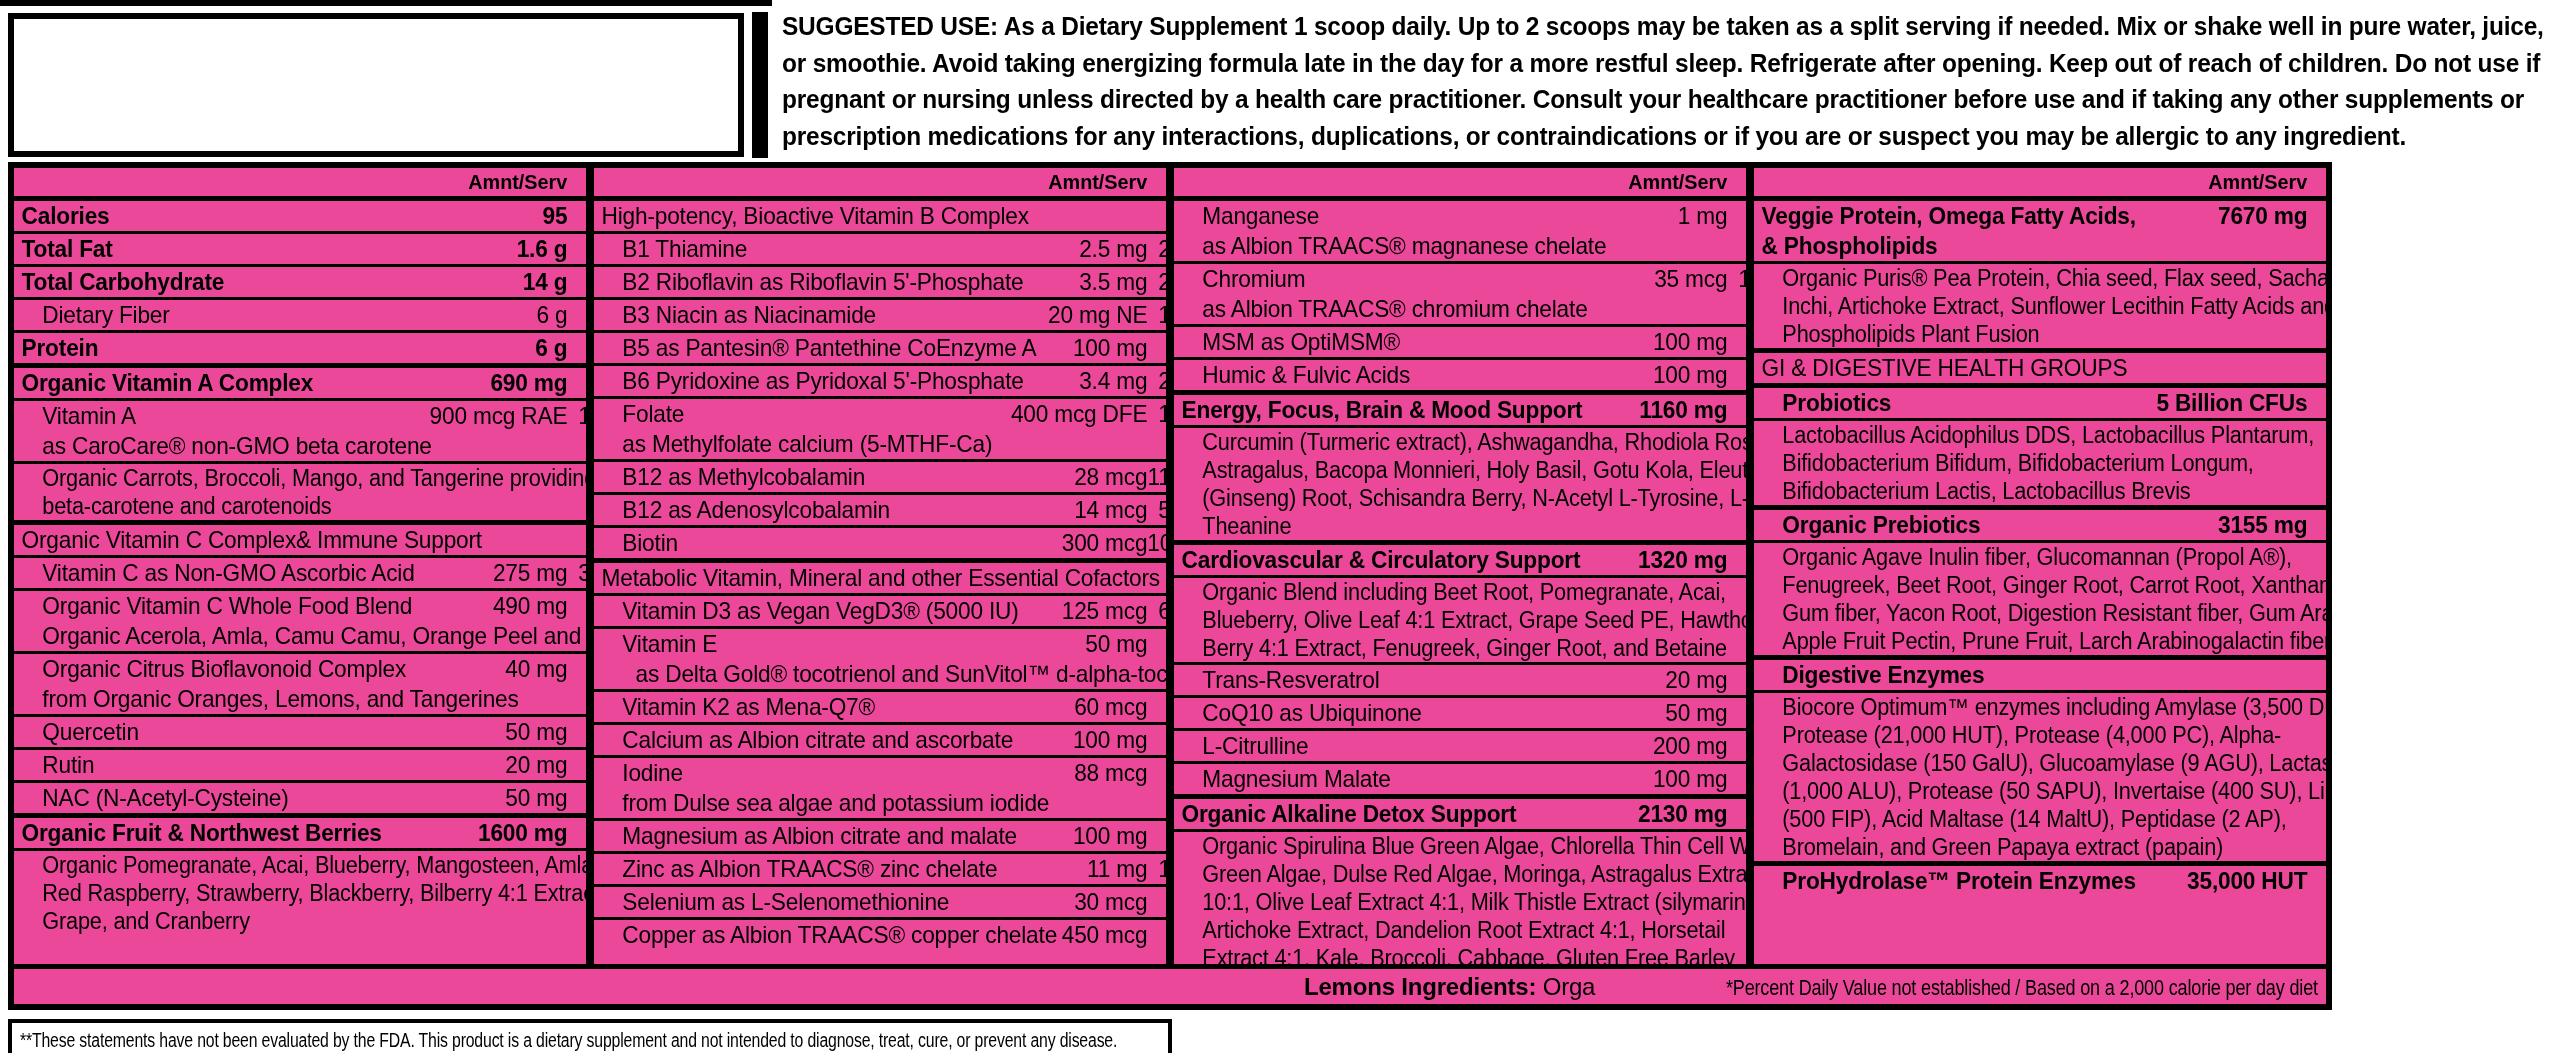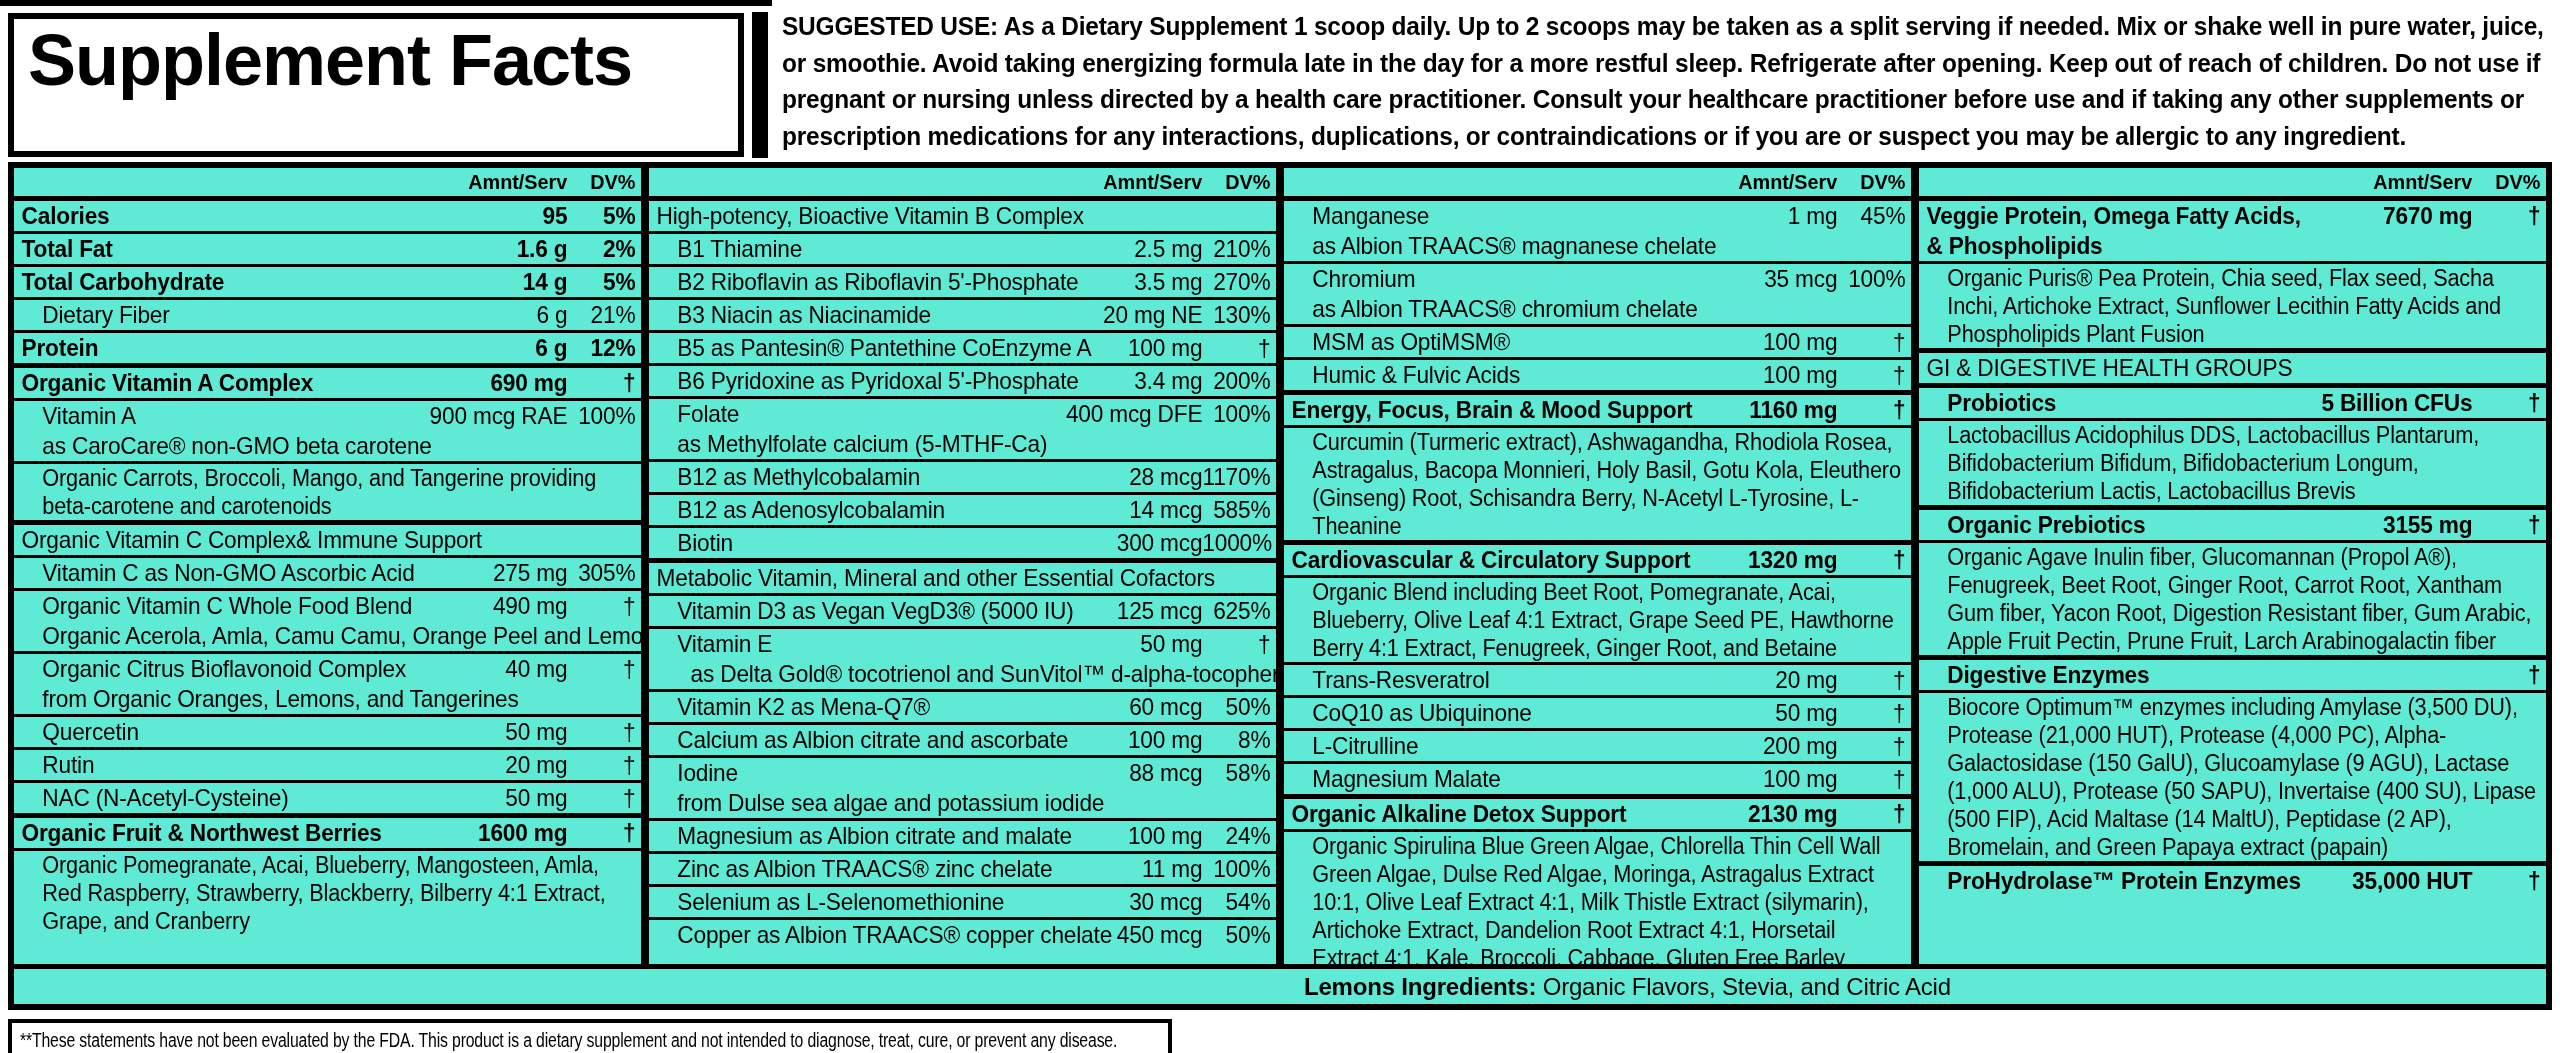--- a/index.html
+++ b/index.html
@@ -14,21 +14,21 @@
   .title{font-size:72px;font-weight:bold;letter-spacing:-1px;line-height:78px;margin-top:2px;white-space:nowrap;}
   .serving{font-size:31px;line-height:36px;margin-top:6px;white-space:nowrap;letter-spacing:-0.3px;}
 
   
   .v-bar{left:752px;top:12px;width:16px;height:146px;background:#000;}
 
   
   .suggested{left:782px;top:8px;width:1884px;transform:scaleX(0.94);transform-origin:0 0;font-size:26px;line-height:36.5px;font-weight:bold;letter-spacing:-0.2px;}
 
   
-  .facts-table{left:8px;top:162px;width:2544px;height:848px;border:6px solid #000;box-sizing:border-box;display:flex;flex-direction:column;background:#5eead4;}
+  .facts-table{left:8px;top:162px;width:2324px;height:848px;border:6px solid #000;box-sizing:border-box;display:flex;flex-direction:column;background:#ec4899;}
   .cols{flex:1 1 auto;display:flex;overflow:hidden;}
   .col{width:627px;overflow:hidden;}
   .col-inner{width:664px;transform:scaleX(0.9443);transform-origin:0 0;}
   .vdiv{width:8px;background:#000;flex:none;}
 
   .colhead{display:flex;align-items:baseline;font-weight:bold;font-size:21px;line-height:28px;padding:0 6px 0 8px;}
   .ch-sp{flex:1;}
   .ch-a{min-width:95px;text-align:right;white-space:nowrap;}
   .ch-d{width:72px;text-align:right;white-space:nowrap;flex:none;}
 
@@ -54,21 +54,20 @@
   
   .fda-box{left:8px;top:1019px;height:34px;border:4px solid #000;box-sizing:content-box;width:1140px;padding:0 8px;display:flex;align-items:center;overflow:hidden;background:#fff;}
   .fda-text{display:inline-block;white-space:nowrap;font-size:20px;transform:scaleX(0.79);transform-origin:0 50%;letter-spacing:-0.2px;}
 </style>
 </head>
 <body>
 
 <div class="abs top-strip"></div>
 
 <div class="abs title-box">
-  <div class="title">Supplement Facts</div>
 </div>
 
 <div class="abs v-bar"></div>
 
 <div class="abs suggested"><span>SUGGESTED USE:</span><span> As a Dietary Supplement 1 scoop daily.  Up to 2 scoops may be taken as a split serving if needed. Mix or shake well in pure water, juice, or smoothie.  Avoid taking energizing formula late in the day for a more restful sleep. Refrigerate after opening.  Keep out of reach of children. Do not use if pregnant or nursing unless directed by a health care practitioner.  Consult your healthcare practitioner before use and if taking any other supplements or prescription medications for any interactions, duplications, or contraindications or if you are or suspect you may be allergic to any ingredient.</span></div>
 
 <div class="abs facts-table">
   <div class="cols">
     <div class="col">
         <div class="col-inner">
@@ -438,18 +437,19 @@
             <span class="amt">35,000 HUT</span>
             <span class="dv">†</span>
           </div>
         </div>
       </div>
   </div>
   <div class="other-line"></div>
   <div class="other-row">
     <div class="other-spacer"></div>
     <div class="other-mid"><span class="b">Lemons Ingredients:</span><span>  Organic Flavors, Stevia, and Citric Acid</span></div>
+    <div class="other-right"><span class="dv-footnote">*Percent Daily Value not established / Based on a 2,000 calorie per day diet</span></div>
   </div>
 </div>
 
 <div class="abs fda-box">
   <span class="fda-text">**These statements have not been evaluated by the FDA. This product is a dietary supplement and not intended to diagnose, treat, cure, or prevent any disease.</span>
 </div>
 
 </body></html>

